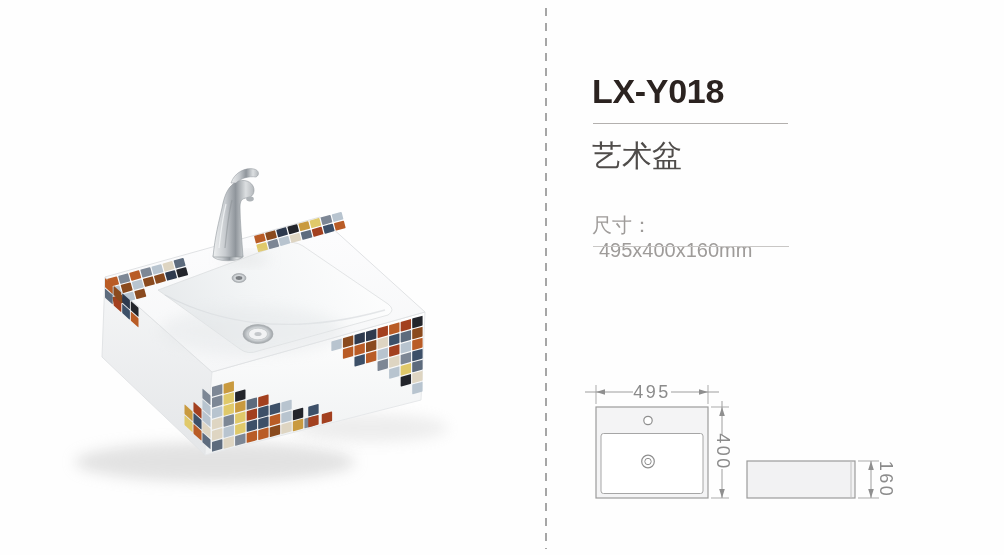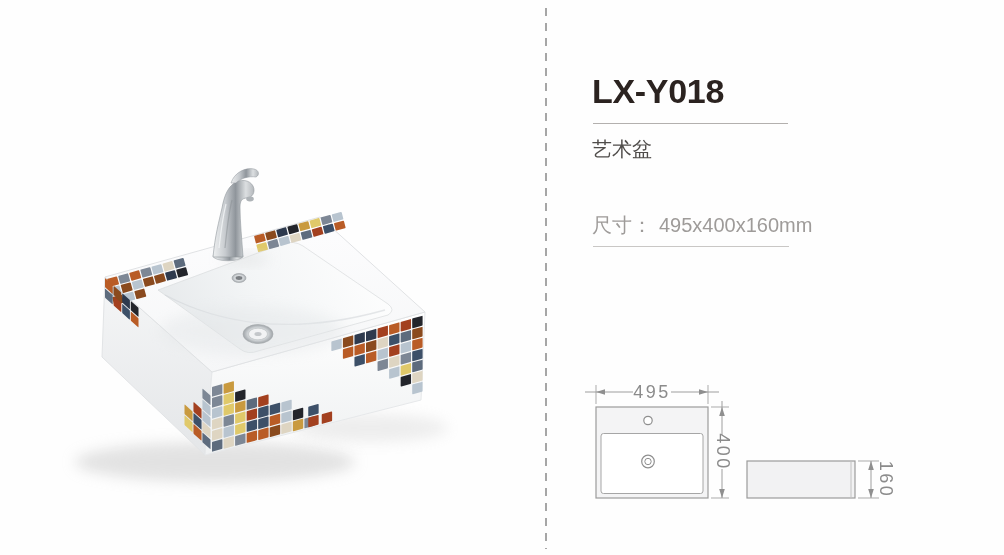--- a/index.html
+++ b/index.html
@@ -7,27 +7,27 @@
     width:1004px;height:555px;position:relative;overflow:hidden;
     background:#fefefe;
     font-family:"Liberation Sans","DejaVu Sans",sans-serif;
   }
   .left-panel{position:absolute;left:0;top:0;width:545px;height:555px;}
   .photo-svg{position:absolute;left:0;top:0;}
   .divider{
     position:absolute;left:545px;top:8px;width:2px;height:541px;
     background:repeating-linear-gradient(180deg,#a6a6a6 0 8px,transparent 8px 15px);
   }
-  .right-panel{position:absolute;left:0;top:0;width:812px;height:555px;padding-left:20px;}
+  .right-panel{position:absolute;left:0;top:0;width:812px;height:555px;}
   .model{
     position:absolute;left:592px;top:72px;
     font-size:34px;font-weight:bold;letter-spacing:-0.3px;color:#2b2320;
   }
   .rule1{position:absolute;left:593px;top:123px;width:195px;height:1px;background:#b3b0ae;}
-  .name-cn{position:absolute;left:592px;top:136px;font-size:20px;color:#4f4c4a;}
+  .name-cn{position:absolute;left:592px;top:136px;font-size:30px;color:#4f4c4a;}
   .name-en{position:absolute;left:592px;top:163px;font-size:23px;color:#8e8b89;}
   .size-row{position:absolute;left:592px;top:212px;font-size:20px;color:#9e9b99;}
   .size-row .val{margin-left:7px;text-align:right;}
   .rule2{position:absolute;left:593px;top:246px;width:196px;height:1px;background:#c9c7c5;}
   .drawing-svg{position:absolute;left:570px;top:365px;}
   svg text.dim{
     font-family:"Liberation Sans","DejaVu Sans",sans-serif;
     font-size:18px;letter-spacing:2.5px;fill:#8b8b8b;
   }
 </style>

